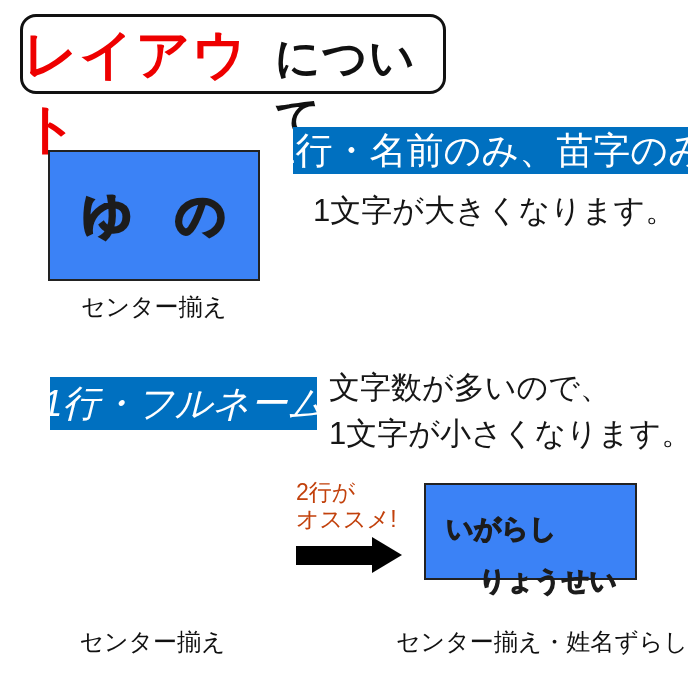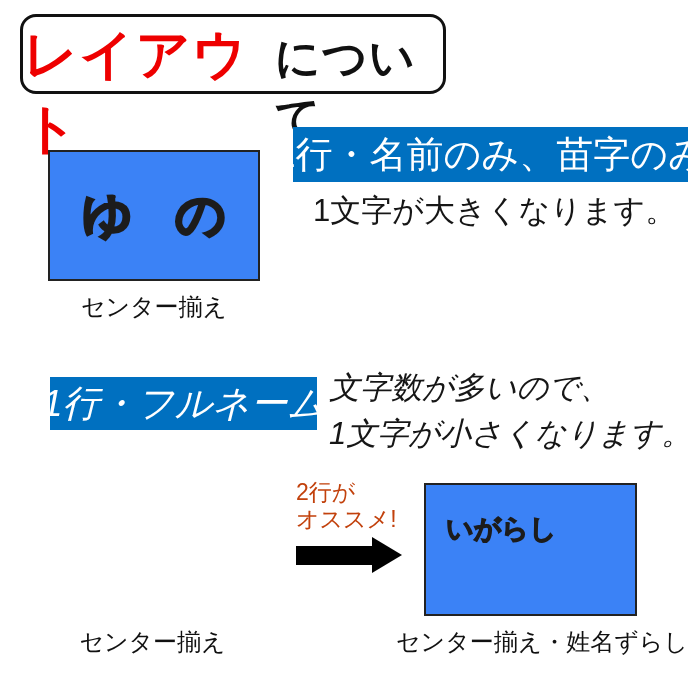--- a/index.html
+++ b/index.html
@@ -20,39 +20,39 @@
   .title-suffix{font-size:45px;font-weight:bold;color:#111;letter-spacing:1px;}
   
   .sample-box{
     position:absolute;background:#3b82f6;border:2px solid #222;box-sizing:border-box;
   }
   .stitch{font-weight:900;color:#1c1c1c;-webkit-text-stroke:1.2px #1c1c1c;}
   .box-yu{left:48px;top:150px;width:212px;height:131px;display:flex;align-items:center;justify-content:center;}
   .box-yu .stitch{font-size:50px;letter-spacing:14px;-webkit-text-stroke:2.4px #1c1c1c;text-indent:14px;}
   .box-center{left:47px;top:485px;width:211px;height:133px;display:flex;align-items:center;justify-content:center;}
   .box-center .stitch{font-size:23px;letter-spacing:0.5px;}
-  .box-shift{left:424px;top:483px;width:213px;height:133px;}
+  .box-shift{left:424px;top:483px;width:213px;height:97px;}
   .box-shift .line1{margin:26px 0 0 20px;font-size:27px;}
   .box-shift .line2{margin:16px 18px 0 0;font-size:27px;text-align:right;}
   
   .caption{position:absolute;font-size:24px;color:#111;text-align:center;white-space:nowrap;}
   .cap1{left:48px;top:291px;width:212px;}
   .cap2{left:47px;top:626px;width:211px;}
   .cap3{left:396px;top:626px;width:270px;text-align:center;}
   
   .blue-bar{
     position:absolute;background:var(--blue);color:#ffffff;
     display:flex;align-items:center;justify-content:center;white-space:nowrap;
   }
-  .bar1{left:293px;top:127px;width:395px;height:55px;font-size:37px;}
+  .bar1{left:293px;top:127px;width:395px;height:47px;font-size:37px;}
   .bar2{left:50px;top:377px;width:267px;height:53px;font-size:37px;font-style:italic;}
   
   .para{position:absolute;font-size:31px;line-height:46px;color:#161616;white-space:nowrap;}
   .para1{left:313px;top:188px;}
-  .para2{left:329px;top:365px;font-style:italic;}
+  .para2{left:329px;top:365px;}
   
   .arrow-note{position:absolute;left:296px;top:479px;font-size:23px;line-height:27px;color:#c2410c;white-space:nowrap;}
   .arrow{position:absolute;left:296px;top:537px;width:106px;height:36px;}
   .arrow .shaft{position:absolute;left:0;top:9px;width:78px;height:19px;background:#000;}
   .arrow .head{
     position:absolute;left:76px;top:0;width:0;height:0;
     border-left:30px solid #000;border-top:18px solid transparent;border-bottom:18px solid transparent;
   }
 </style>
 </head>
@@ -87,16 +87,17 @@
     <div>2行が</div>
     <div>オススメ!</div>
   </div>
   <div class="arrow">
     <div class="shaft"></div>
     <div class="head"></div>
   </div>
 
   <div class="sample-box box-shift">
     <div class="stitch line1">いがらし</div>
+    <div class="stitch line2">りょうせい</div>
   </div>
   <div class="caption cap3">センター揃え・姓名ずらし</div>
 
 </div>
 
 </body></html>

